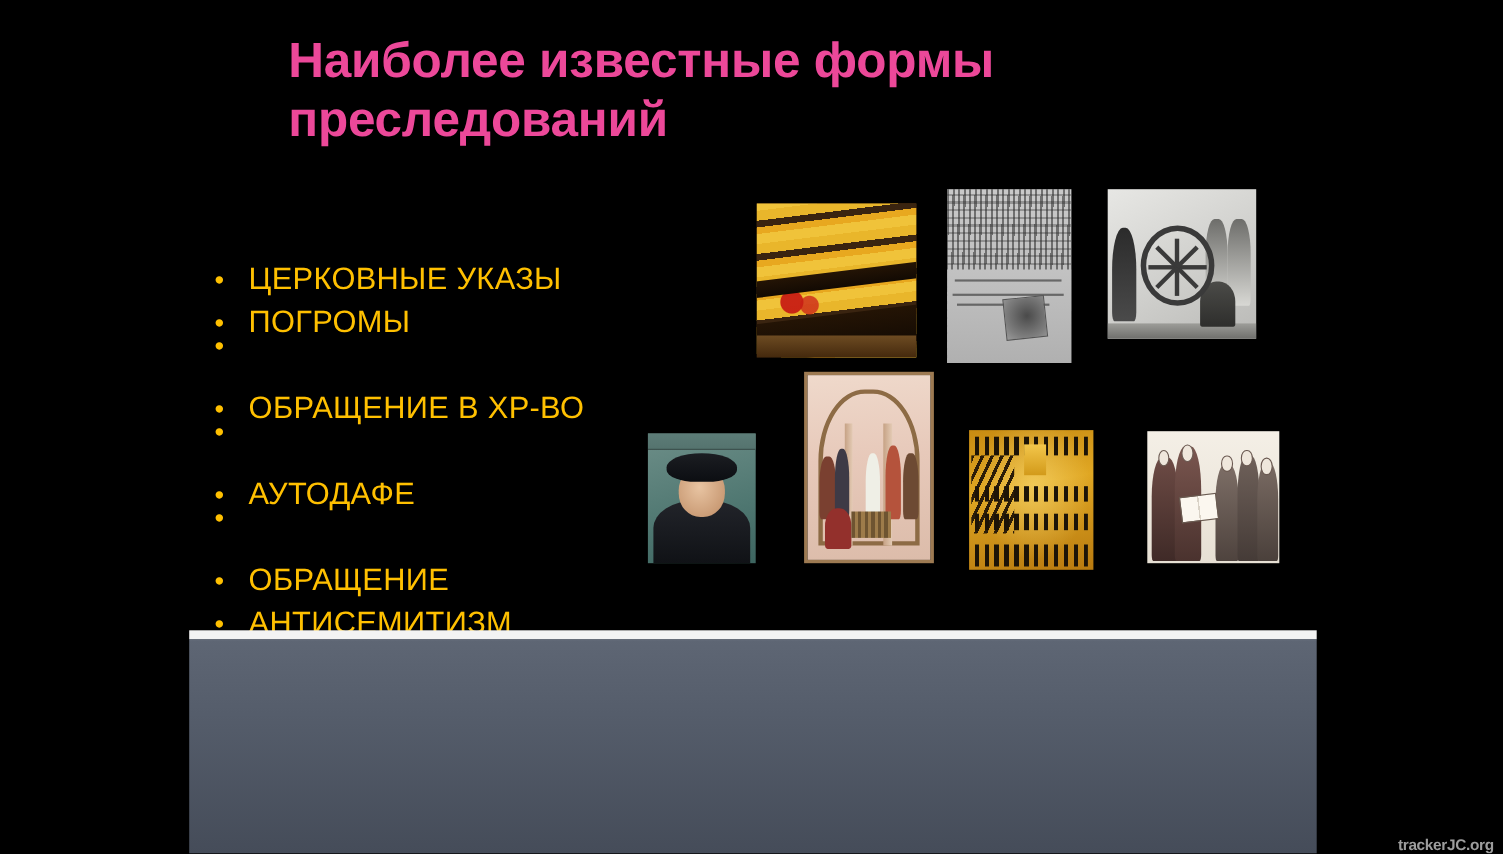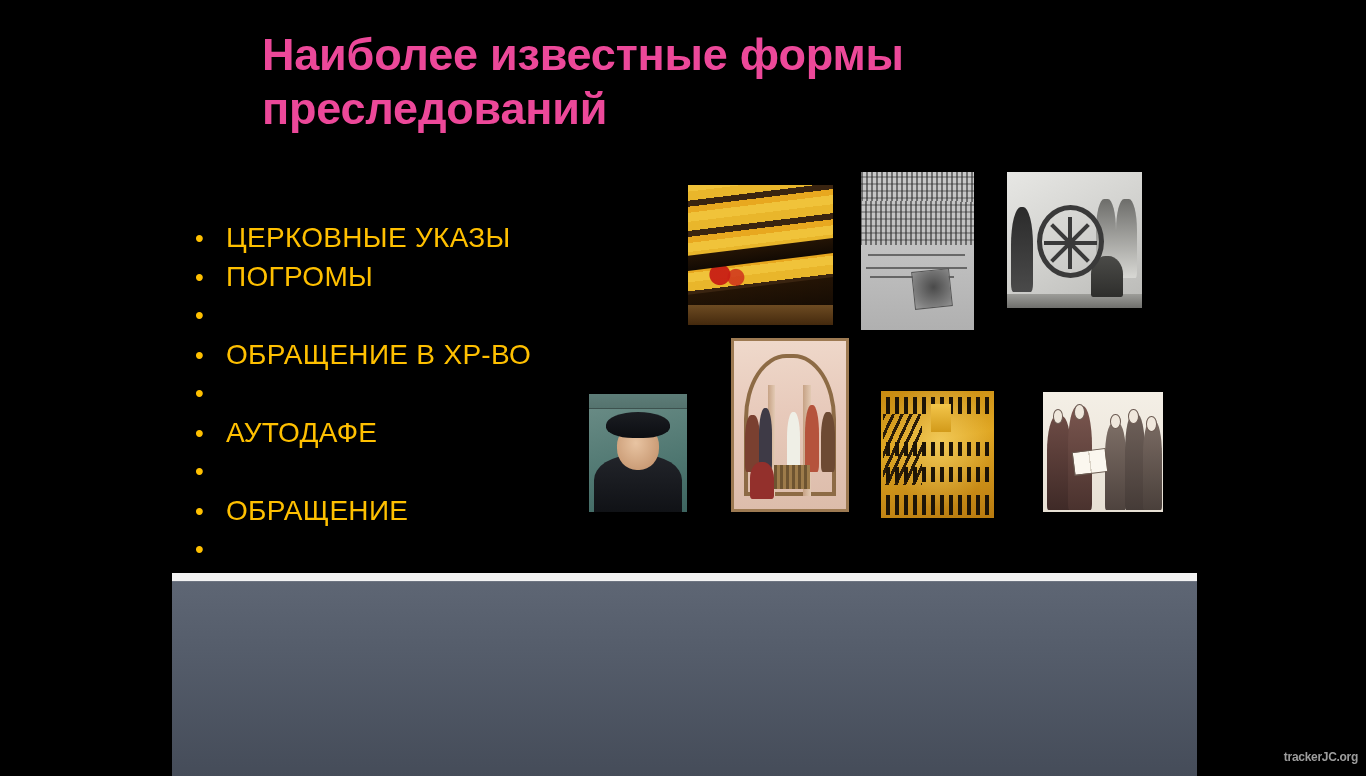--- a/index.html
+++ b/index.html
@@ -19,21 +19,21 @@
 
   
   #bullet-list{ position:absolute; left:190px; top:218px; width:470px; }
   .bullet-row{ display:flex; align-items:baseline; height:39px; }
   .bullet-dot{
     width:36px; flex:0 0 36px; color:#FFC000;
     font-size:25px; line-height:39px; text-align:left; padding-left:5px;
   }
   .bullet-text{
     color:#FFC000; font-size:28px; line-height:39px;
-    letter-spacing:0.3px; white-space:nowrap;
+    letter-spacing:0.3px; white-space:nowrap;margin-top:16px;
   }
 
   
   .photo{ position:absolute; overflow:hidden; background:#111; }
 
   
   .img-council{
     background:
       radial-gradient(circle at 22% 64%, rgba(200,30,20,.95) 0 10px, rgba(0,0,0,0) 11px),
       radial-gradient(circle at 33% 66%, rgba(205,40,25,.8) 0 8px, rgba(0,0,0,0) 9px),
@@ -203,22 +203,22 @@
     background:#f3f3f3;
   }
   #panel-body{
     position:absolute; left:0; top:8px; width:100%; height:195px;
     background:linear-gradient(180deg,#5e6674 0%,#555d6b 35%,#454c59 100%);
     box-shadow:inset 0 1px 0 rgba(255,255,255,.10);
   }
 
   
   #watermark{
-    position:absolute; right:8px; bottom:12px;
-    color:#b9b9b9; font-size:12px; font-weight:bold;
+    position:absolute; right:8px; bottom:0;
+    color:#b9b9b9; font-size:14px; font-weight:bold;
     font-family:"Liberation Sans","DejaVu Sans",sans-serif;
     opacity:.85; letter-spacing:-0.3px;
   }
 </style>
 </head>
 <body>
 
 <div id="slide-title">Наиболее известные формы
 преследований</div>
 
@@ -256,20 +256,21 @@
     <span class="bullet-dot">•</span>
   </div>
 
   <div class="bullet-row">
     <span class="bullet-dot">•</span>
     <span class="bullet-text">ОБРАЩЕНИЕ</span>
   </div>
 
   <div class="bullet-row">
     <span class="bullet-dot">•</span>
+    <span class="bullet-text">АНТИСЕМИТИЗМ</span>
   </div>
 
 </div>
 
 <div class="photo img-council" style="left:688px; top:185px; width:145px; height:140px;">
   <div class="band b1"></div>
   <div class="band b2"></div>
   <div class="floor"></div>
 </div>
 

